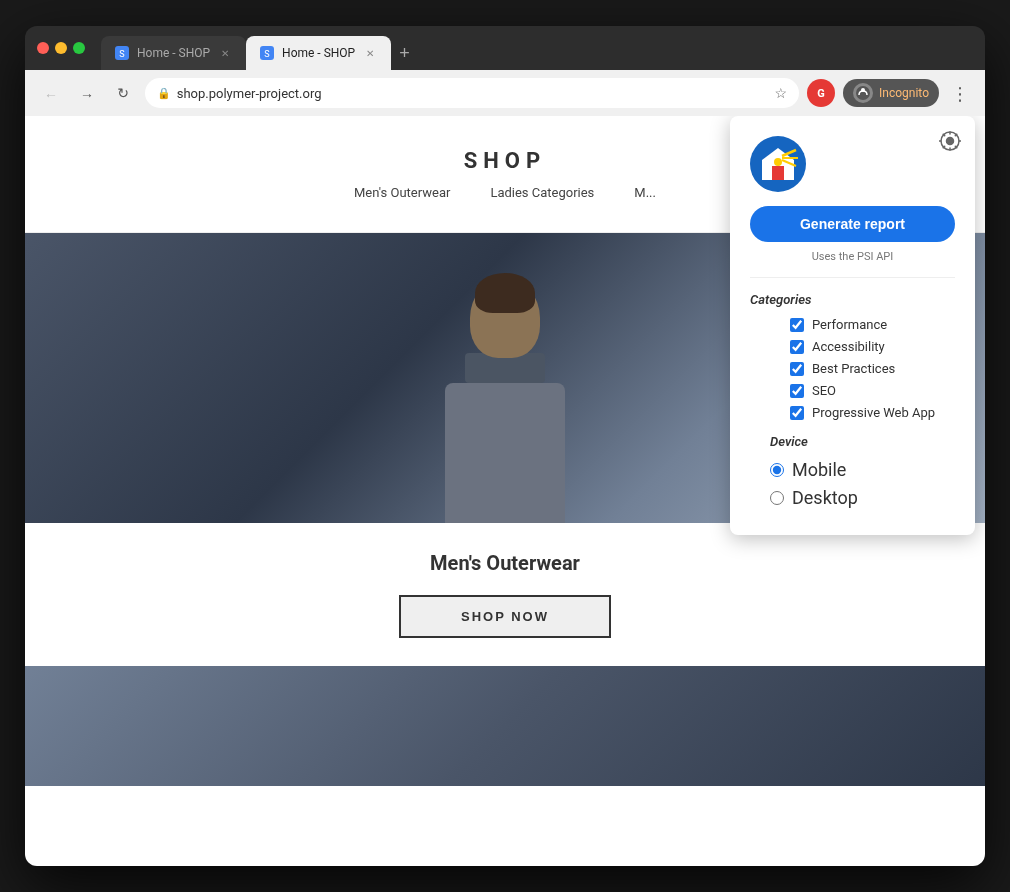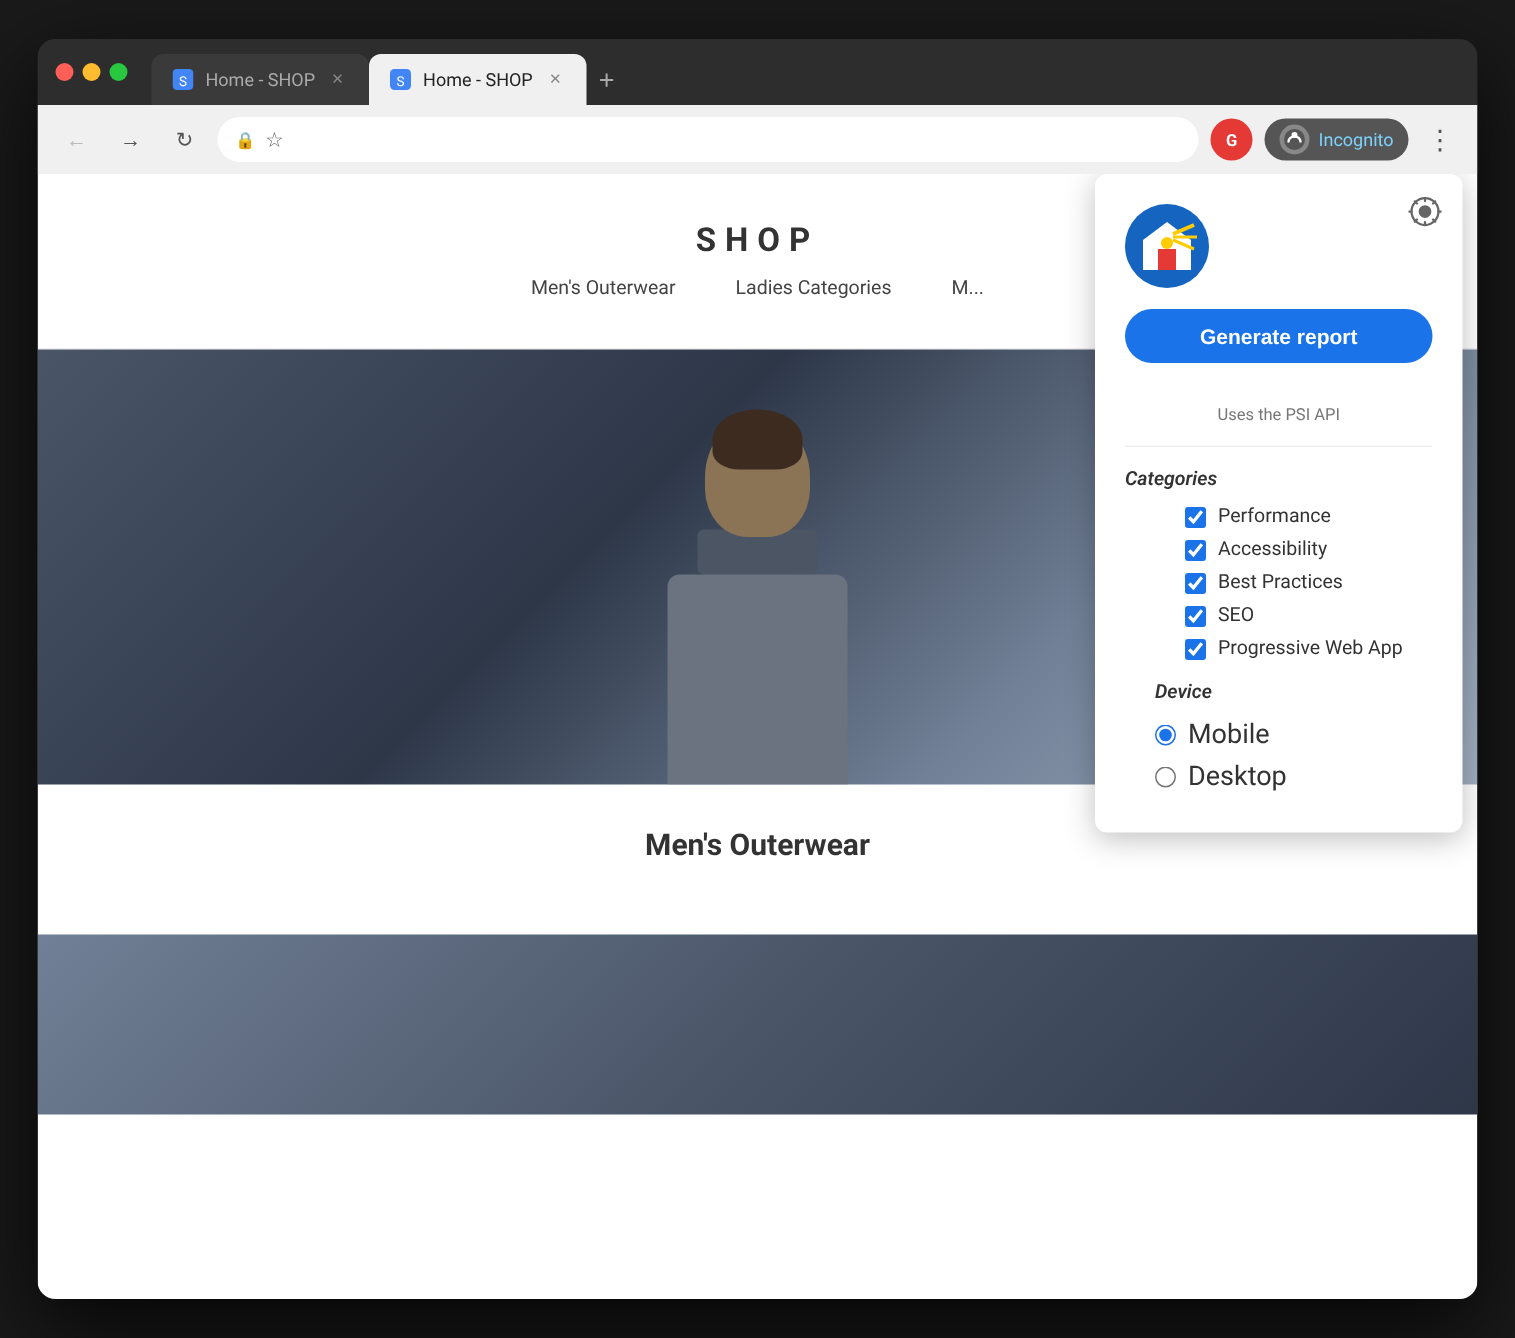--- a/index.html
+++ b/index.html
@@ -173,21 +173,21 @@
       font-weight: bold;
     }
 
     .incognito-btn {
       display: flex;
       align-items: center;
       gap: 6px;
       padding: 4px 10px;
       border-radius: 16px;
       background: #555;
-      color: #7dd3fc;
+      color: #fdba74;
       font-size: 12px;
       cursor: pointer;
     }
 
     .incognito-icon {
       width: 20px;
       height: 20px;
       border-radius: 50%;
       background: #888;
       display: flex;
@@ -384,21 +384,20 @@
       font-weight: 700;
       cursor: pointer;
       margin-bottom: 8px;
     }
 
     .psi-text {
       text-align: center;
       font-size: 11px;
       color: #777;
       margin-bottom: 14px;
-      margin-top: 20px;
     }
 
     .popup-divider {
       border: none;
       border-top: 1px solid #eee;
       margin-bottom: 14px;
     }
 
     .section-title {
       font-size: 13px;
@@ -485,20 +484,21 @@
       <button class="tab-new">+</button>
     </div>
   </div>
 
   <div class="addressbar">
     <div class="nav-btn disabled">←</div>
     <div class="nav-btn">→</div>
     <div class="nav-btn">↻</div>
     <div class="url-bar">
       <span class="url-lock">🔒</span>
+      <span class="url-text">shop.polymer-project.org</span>
       <span class="url-star">☆</span>
     </div>
     <div class="profile-btn">
       <span>G</span>
     </div>
     <div class="incognito-btn">
       <div class="incognito-icon">
         <svg width="16" height="16" viewBox="0 0 16 16">
             <circle cx="8" cy="8" r="7" fill="#555"></circle>
             <path d="M4 10 Q4 6 8 6 Q12 6 12 10" fill="none" stroke="white" stroke-width="1.5"></path>
@@ -534,20 +534,21 @@
           <div class="figure-head">
             <div class="figure-hair"></div>
           </div>
           <div class="figure-collar"></div>
           <div class="figure-body"></div>
         </div>
       </div>
 
       <div class="cta-section">
         <div class="cta-title">Men's Outerwear</div>
+        <button class="cta-btn">SHOP NOW</button>
       </div>
 
       <div class="bottom-hero"></div>
 
       <div class="popup">
         <div class="popup-header">
 
           <div class="lighthouse-logo">
             <svg width="40" height="40" viewBox="0 0 40 40">
 

